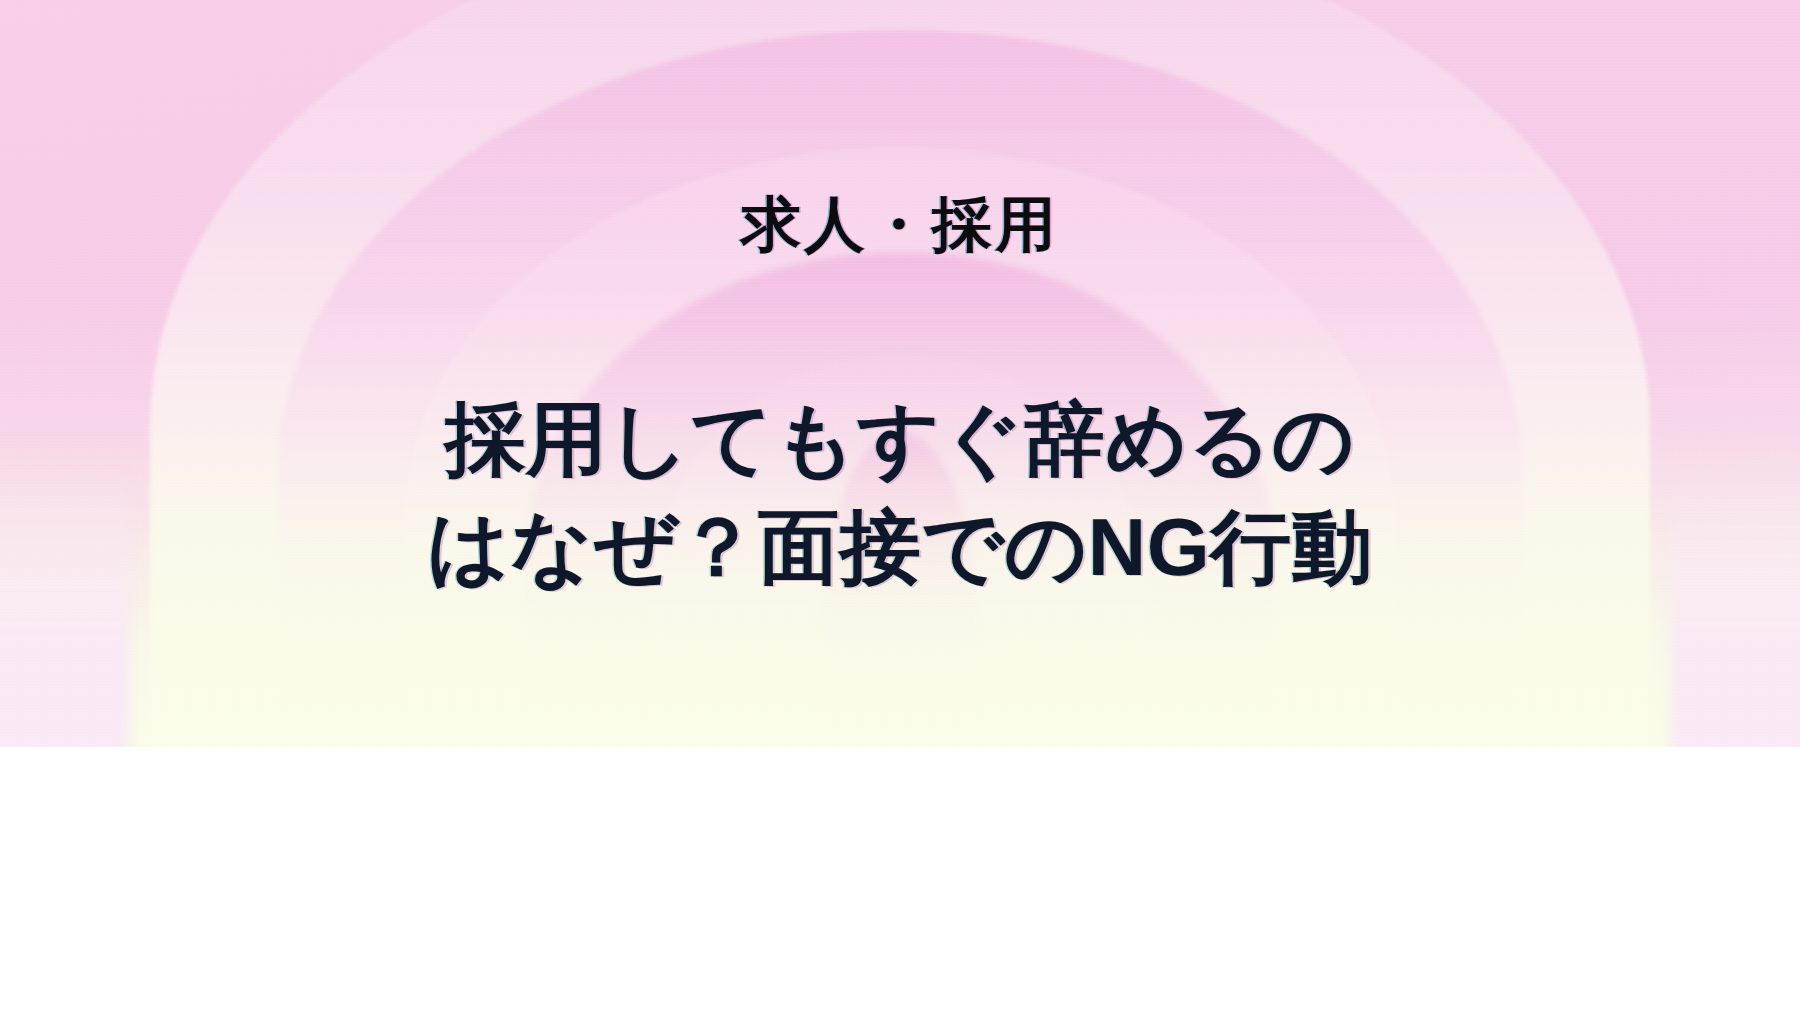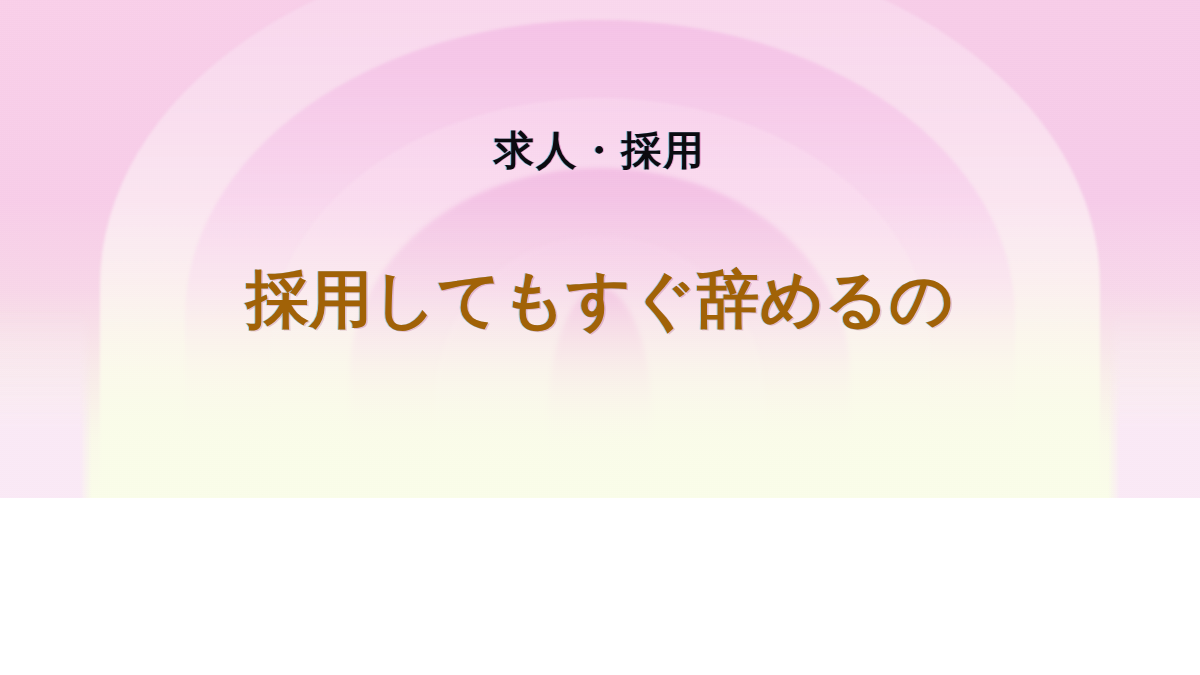--- a/index.html
+++ b/index.html
@@ -145,22 +145,22 @@
     color: #0b0b10;
     line-height: 1.1;
     text-shadow: -1px 0 0 rgba(0,160,180,.45), 1px 0 0 rgba(170,0,110,.28);
     white-space: nowrap;
   }
 
   .title {
     margin-top: 86px;
     width: 1060px;
     text-align: center;
-    color: #a16207;
-    font-size: 63px;
+    color: #0f172a;
+    font-size: 54px;
     font-weight: 700;
     line-height: 1.33;
     letter-spacing: .005em;
     text-shadow: -1px 0 0 rgba(0,150,170,.30), 1.5px 1px 0 rgba(120,0,80,.18);
   }
   .title-line { display: block; white-space: nowrap; }
 </style>
 </head>
 <body>
 
@@ -180,16 +180,17 @@
   <div class="bg-cream"></div>
   <div class="bg-shoulders"></div>
   <div class="bg-grain"></div>
 
   <div class="content">
 
     <div class="category">求人・採用</div>
 
     <h1 class="title">
       <span class="title-line">採用してもすぐ辞めるの</span>
+      <span class="title-line">はなぜ？面接でのNG行動</span>
     </h1>
 
   </div>
 </div>
 
 </body></html>

